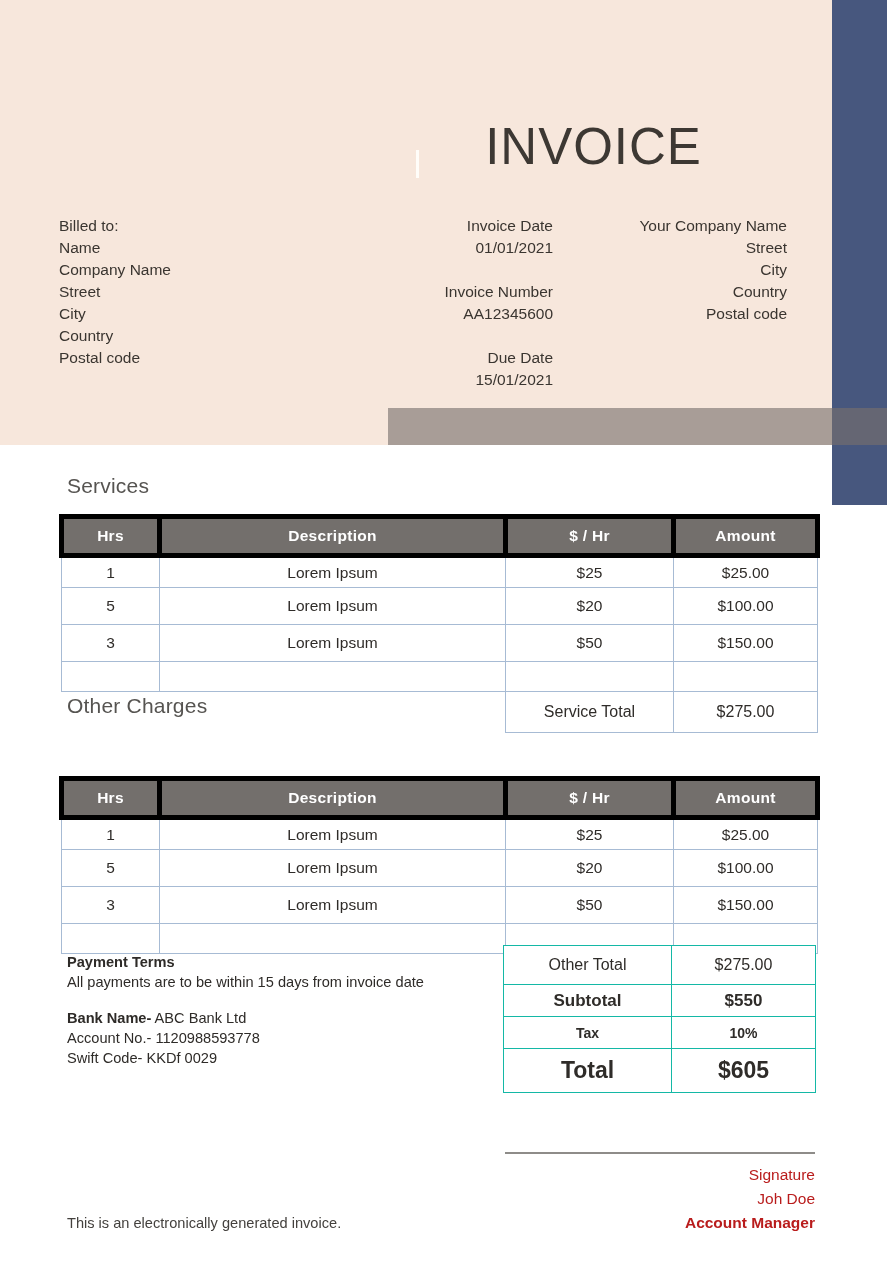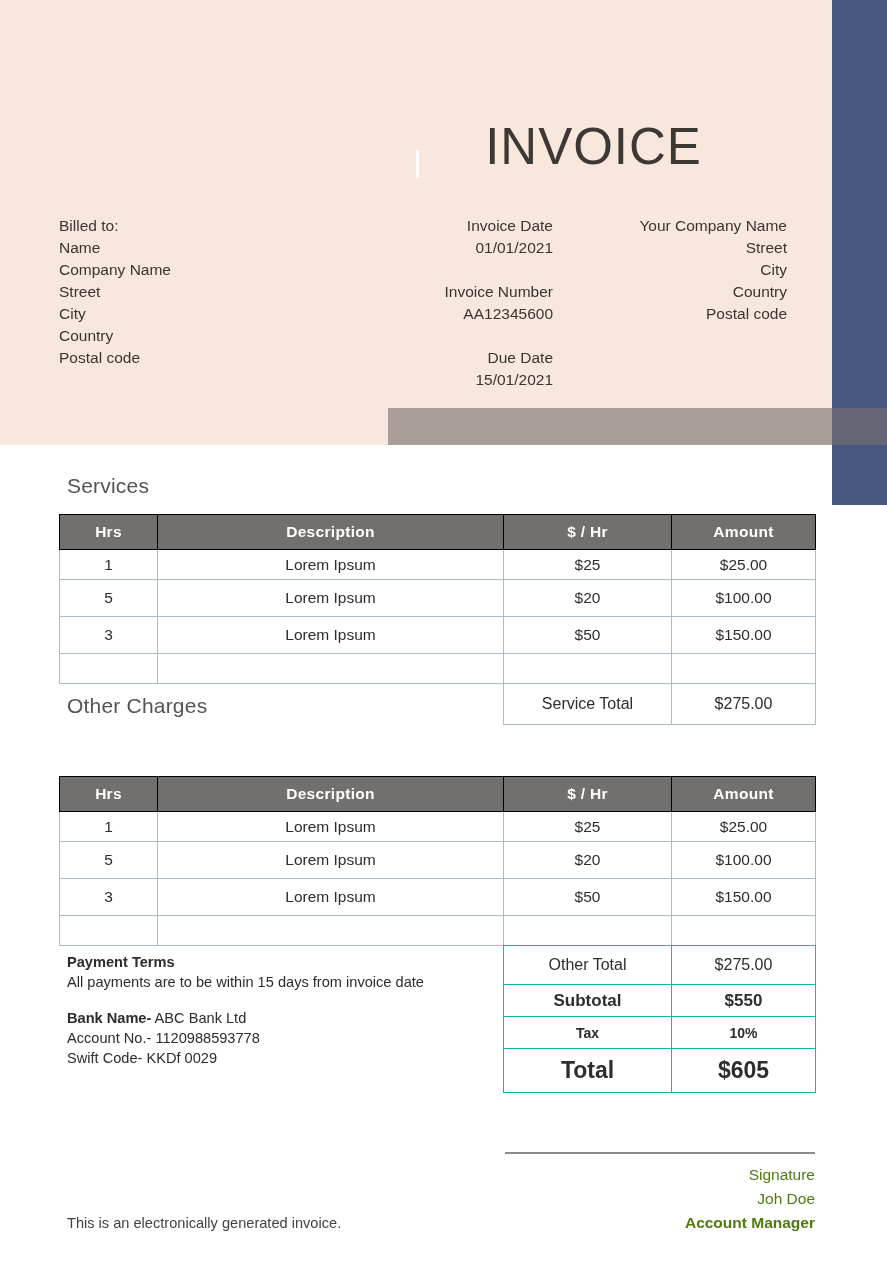--- a/index.html
+++ b/index.html
@@ -95,21 +95,21 @@
   .inv-table col.c-amt   { width: 144px; }
 
   .inv-table thead th {
     background: #736f6c;
     color: #ffffff;
     font-size: 15.5px;
     font-weight: bold;
     height: 34px;
     padding: 0;
     text-align: center;
-    border: 1px solid #000000;
+    border: 5px solid #000000;
     letter-spacing: 0.3px;
   }
   .inv-table tbody td {
     height: 29px;
     padding: 0 4px;
     font-size: 15.5px;
     text-align: center;
     border: 1px solid #a7bbd4;
     color: #2f2c29;
     background: #ffffff;
@@ -166,21 +166,21 @@
     width: 310px; height: 2px;
     background: #8e8c89;
   }
   #signature-block {
     position: absolute;
     left: 505px; top: 1163px;
     width: 310px;
     text-align: right;
     font-size: 15.5px;
     line-height: 24px;
-    color: #4d7c0f;
+    color: #b91c1c;
   }
   #signature-block .sig-role { font-weight: bold; }
 
   #footer-note {
     position: absolute;
     left: 67px; top: 1215px;
     font-size: 14.6px;
     color: #44413e;
   }
 </style>

